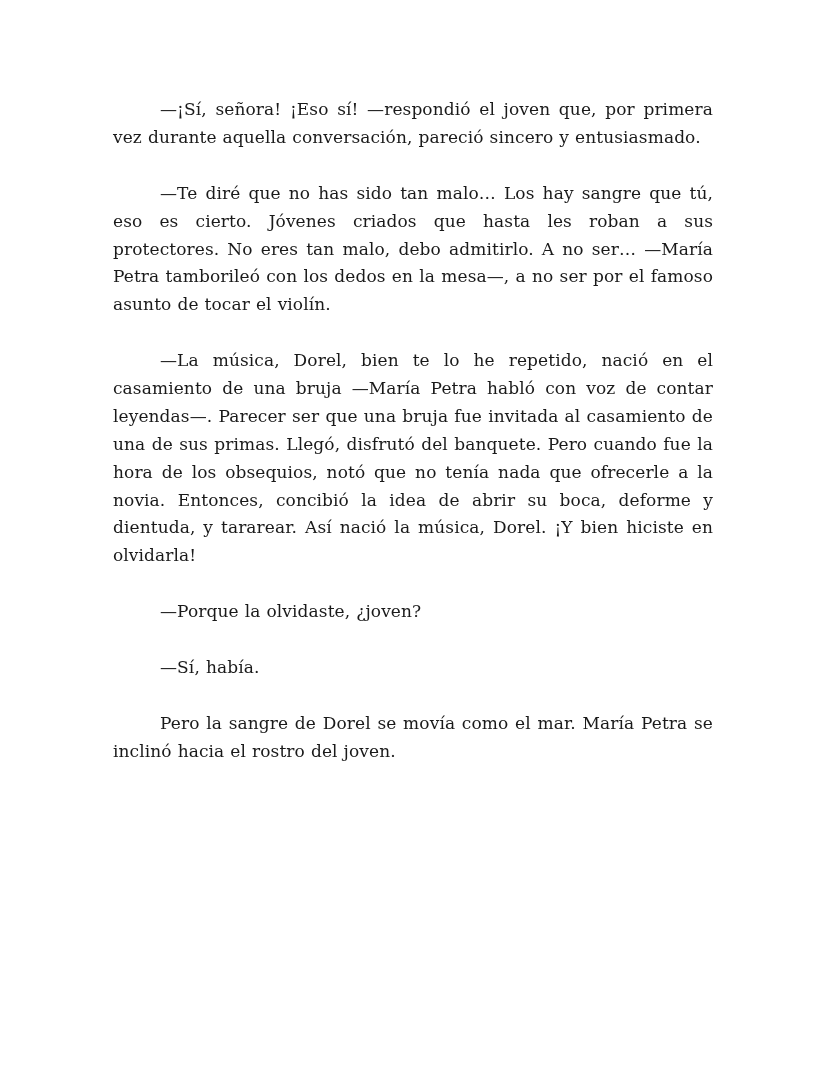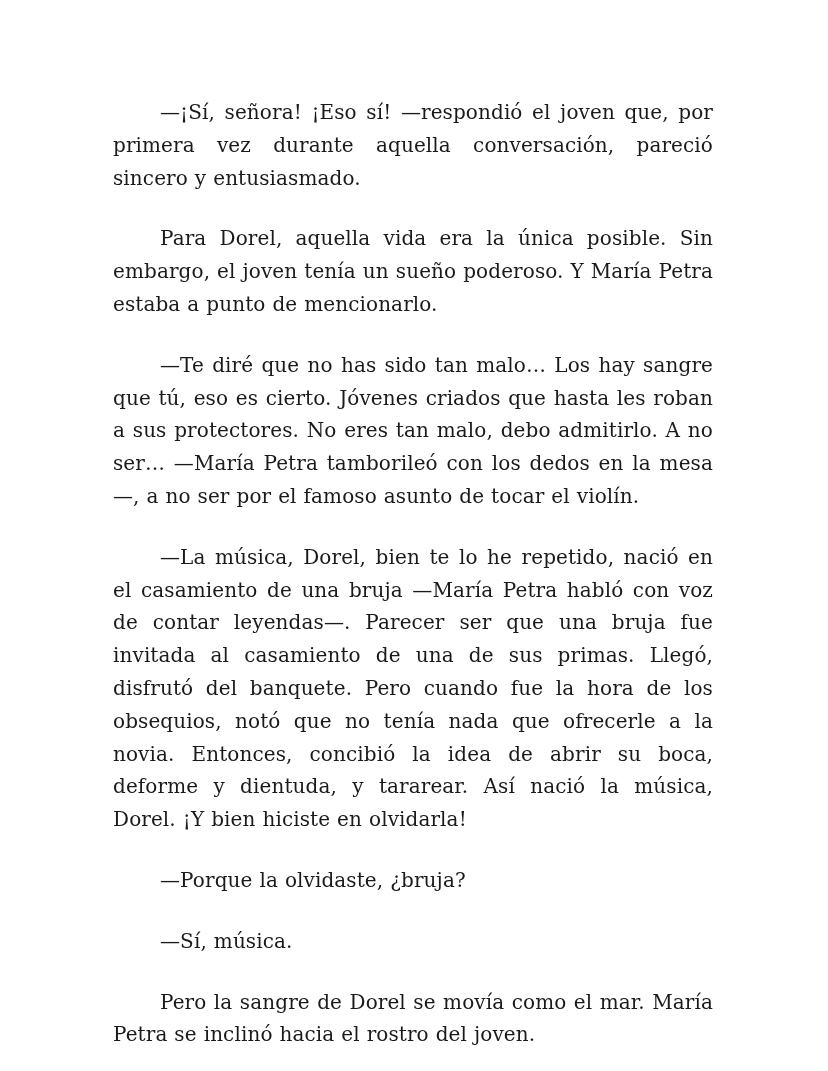--- a/index.html
+++ b/index.html
@@ -15,36 +15,35 @@
   }
   .page {
     box-sizing: border-box;
     width: 828px;
     min-height: 1071px;
     padding: 96px 115px 80px 113px;
     background: #ffffff;
   }
   .page p {
     margin: 0 0 28px 0;
-    font-size: 20px;
+    font-size: 17px;
     line-height: 1.64;
     text-align: justify;
     text-indent: 47px;
     letter-spacing: 0.1px;
     word-spacing: 0.5px;
   }
   .page p:last-child {
     margin-bottom: 0;
   }
 </style>
 </head>
 <body>
 
 <div class="page">
   <p>—¡Sí, señora! ¡Eso sí! —respondió el joven que, por primera vez durante aquella conversación, pareció sincero y entusiasmado.</p>
-  <p>Para Dorel, aquella vida era la única posible. Sin embargo, el joven tenía un sueño poderoso. Y María Petra estaba a punto de mencionarlo.</p>
   <p>—Te diré que no has sido tan malo… Los hay sangre que tú, eso es cierto. Jóvenes criados que hasta les roban a sus protectores. No eres tan malo, debo admitirlo. A no ser… —María Petra tamborileó con los dedos en la mesa—, a no ser por el famoso asunto de tocar el violín.</p>
   <p>—La música, Dorel, bien te lo he repetido, nació en el casamiento de una bruja —María Petra habló con voz de contar leyendas—. Parecer ser que una bruja fue invitada al casamiento de una de sus primas. Llegó, disfrutó del banquete. Pero cuando fue la hora de los obsequios, notó que no tenía nada que ofrecerle a la novia. Entonces, concibió la idea de abrir su boca, deforme y dientuda, y tararear. Así nació la música, Dorel. ¡Y bien hiciste en olvidarla!</p>
-  <p>—Porque la olvidaste, ¿bruja?</p>
-  <p>—Sí, música.</p>
+  <p>—Porque la olvidaste, ¿joven?</p>
+  <p>—Sí, había.</p>
   <p>Pero la sangre de Dorel se movía como el mar. María Petra se inclinó hacia el rostro del joven.</p>
 
 </div>
 
 </body></html>

